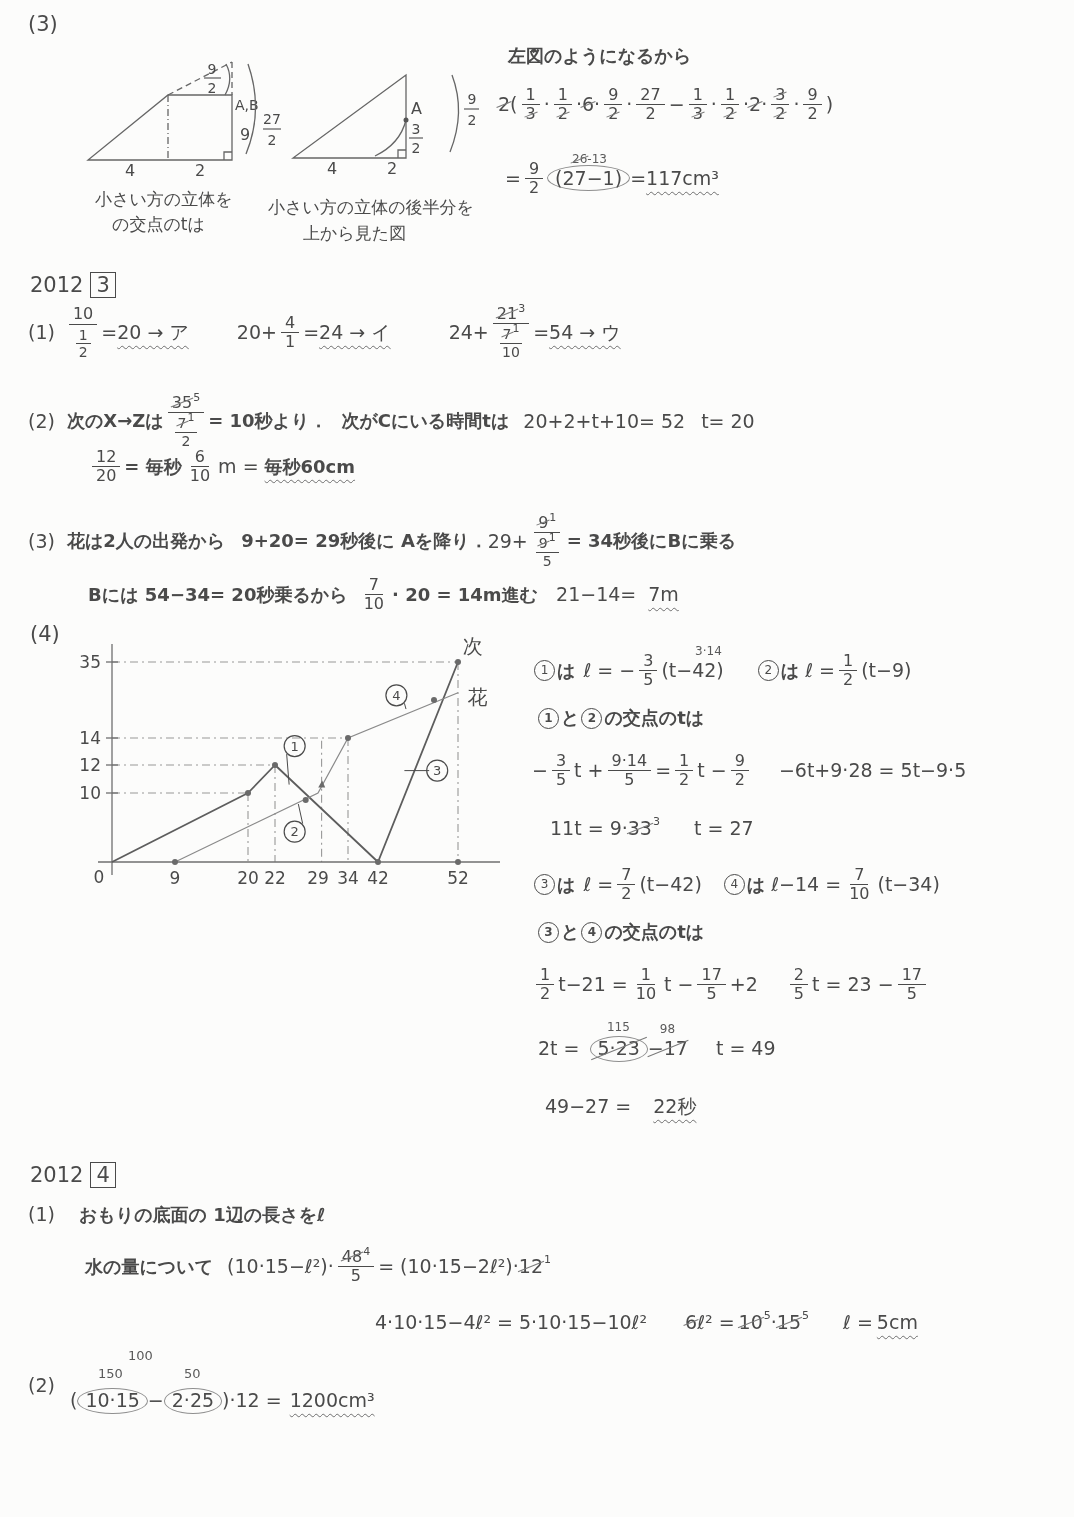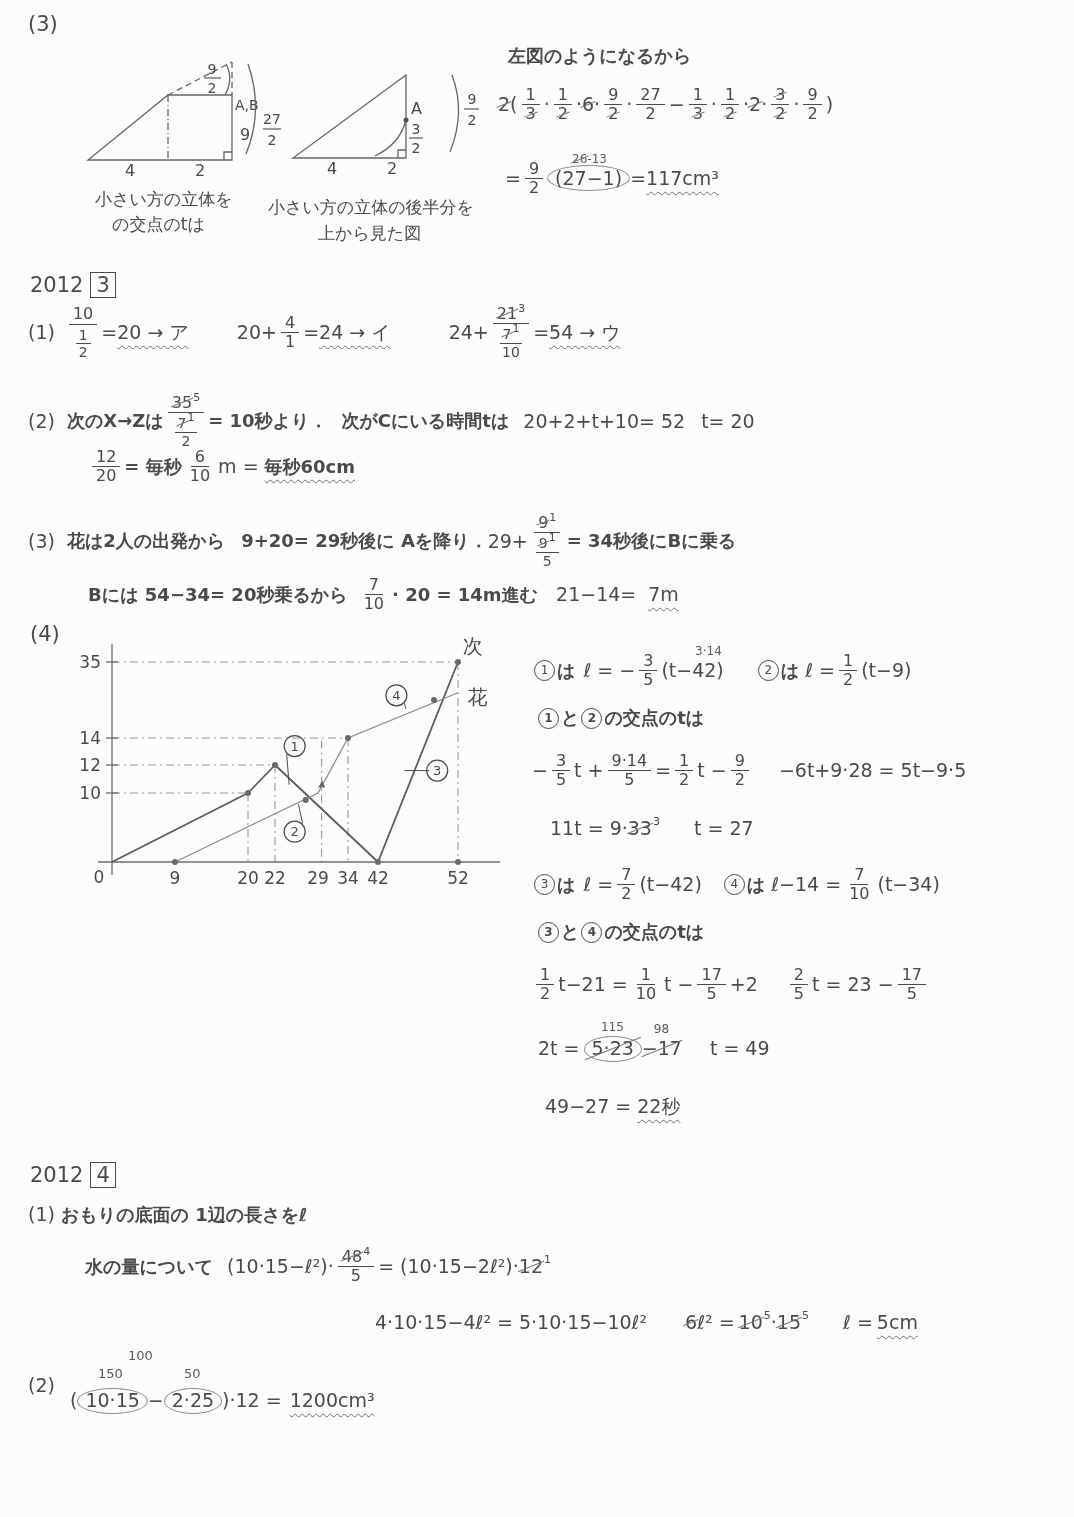--- a/index.html
+++ b/index.html
@@ -92,21 +92,21 @@
   <text class="ftx" x="141" y="52">A</text>
   <text class="ftx14" x="146" y="72" text-anchor="middle">3</text>
   <line class="st" x1="139" y1="76" x2="153" y2="76"></line>
   <text class="ftx14" x="146" y="91" text-anchor="middle">2</text>
   <path class="st" d="M182,13 Q196,50 180,90"></path>
   <text class="ftx14" x="202" y="42" text-anchor="middle">9</text>
   <line class="st" x1="194" y1="47" x2="209" y2="47"></line>
   <text class="ftx14" x="202" y="63" text-anchor="middle">2</text>
 </svg>
 <div class="row t17" style="left:268px;top:198px"><span>小さい方の立体の後半分を</span></div>
-<div class="row t17" style="left:318px;top:224px"><span>上から見た図</span></div>
+<div class="row t17" style="left:303px;top:224px"><span>上から見た図</span></div>
 
 <div class="row jp" style="left:508px;top:46px"><span>左図のようになるから</span></div>
 
 <div class="row" style="left:498px;top:86px">
   <span class="cx">2</span><span>(</span>
   <span class="fr"><span class="fn">1</span><span class="fd"><span class="cx">3</span></span></span><span>·</span>
   <span class="fr"><span class="fn">1</span><span class="fd"><span class="cx">2</span></span></span><span>·</span>
   <span class="cx">6</span><span>·</span>
   <span class="fr"><span class="fn">9</span><span class="fd"><span class="cx">2</span></span></span><span>·</span>
   <span class="fr"><span class="fn">27</span><span class="fd">2</span></span>
@@ -284,36 +284,36 @@
   <span class="fr"><span class="fn">1</span><span class="fd">10</span></span>
   <span>t −</span>
   <span class="fr"><span class="fn">17</span><span class="fd">5</span></span>
   <span>+2</span>
   <span class="fr" style="margin-left:32px"><span class="fn">2</span><span class="fd">5</span></span>
   <span>t = 23 −</span>
   <span class="fr"><span class="fn">17</span><span class="fd">5</span></span>
 </div>
 <div class="row" style="left:538px;top:1036px">
   <span>2t =</span>
-  <span class="topan" style="margin-left:4px"><span class="ta">115</span><span class="oval cx">5·23</span></span>
+  <span class="topan" style="margin-left:10px"><span class="ta">115</span><span class="oval cx">5·23</span></span>
   <span class="topan"><span class="ta">98</span><span class="cx">−17</span></span>
   <span style="margin-left:28px">t = 49</span>
 </div>
 <div class="row" style="left:545px;top:1096px">
   <span>49−27 =</span>
-  <span class="wavy" style="margin-left:6px">22秒</span>
+  <span class="wavy" style="margin-left:22px">22秒</span>
 </div>
 
 <div class="row t21" style="left:30px;top:1162px">
   <span>2012</span><span class="boxed">4</span>
 </div>
 
 <div class="row" style="left:28px;top:1204px">
   <span>(1)</span>
-  <span class="jp" style="margin-left:6px">おもりの底面の 1辺の長さをℓ</span>
+  <span class="jp" style="margin-left:24px">おもりの底面の 1辺の長さをℓ</span>
 </div>
 <div class="row" style="left:85px;top:1248px">
   <span class="jp">水の量について</span>
   <span style="margin-left:14px">(10·15−ℓ²)·</span>
   <span class="fr"><span class="fn"><span class="cx">48</span><span class="sup">4</span></span><span class="fd">5</span></span>
   <span>= (10·15−2ℓ²)·</span>
   <span class="cx">12</span><span class="sup">1</span>
 </div>
 <div class="row" style="left:375px;top:1312px">
   <span>4·10·15−4ℓ² = 5·10·15−10ℓ²</span>

